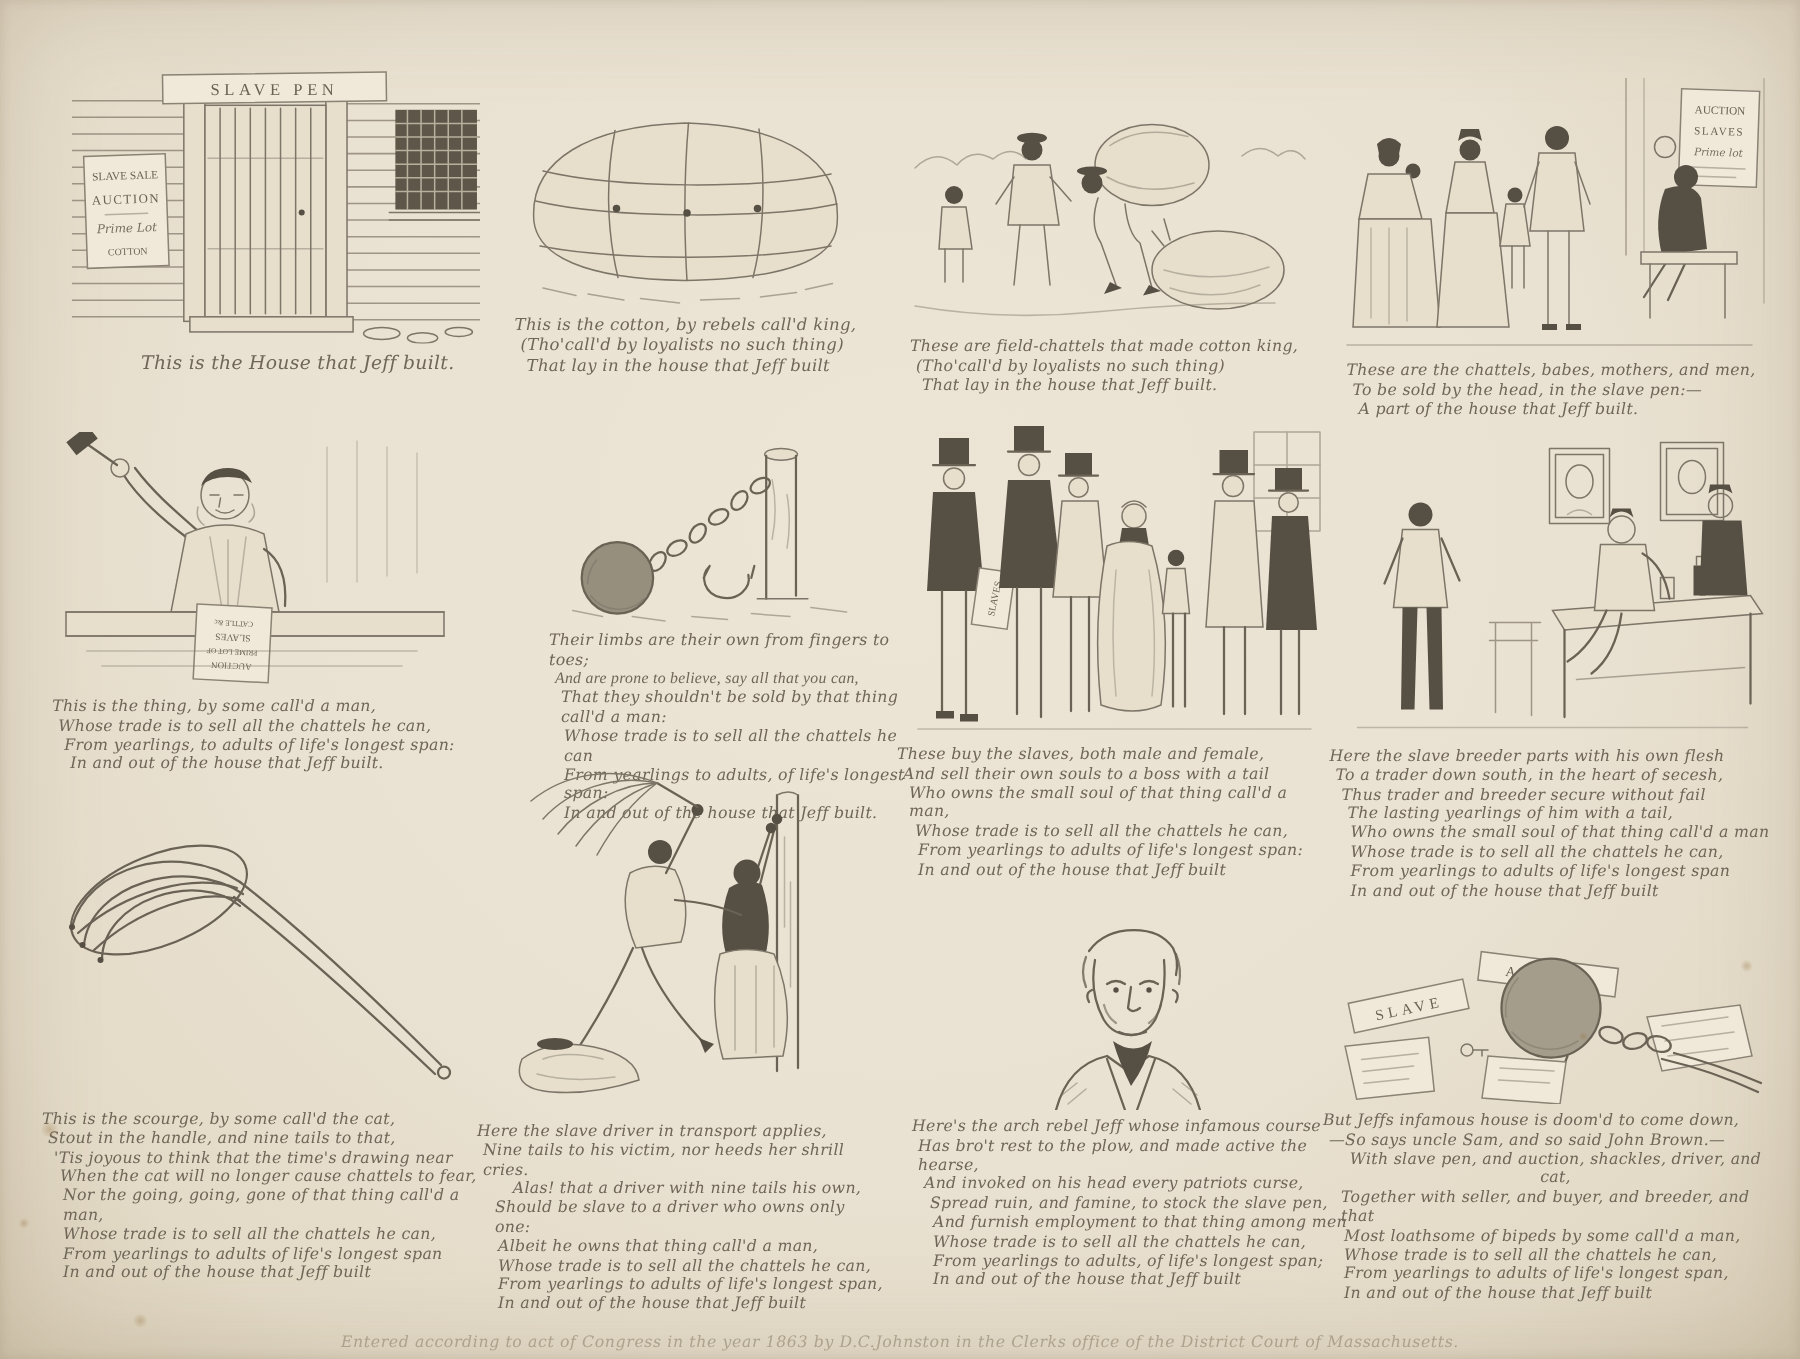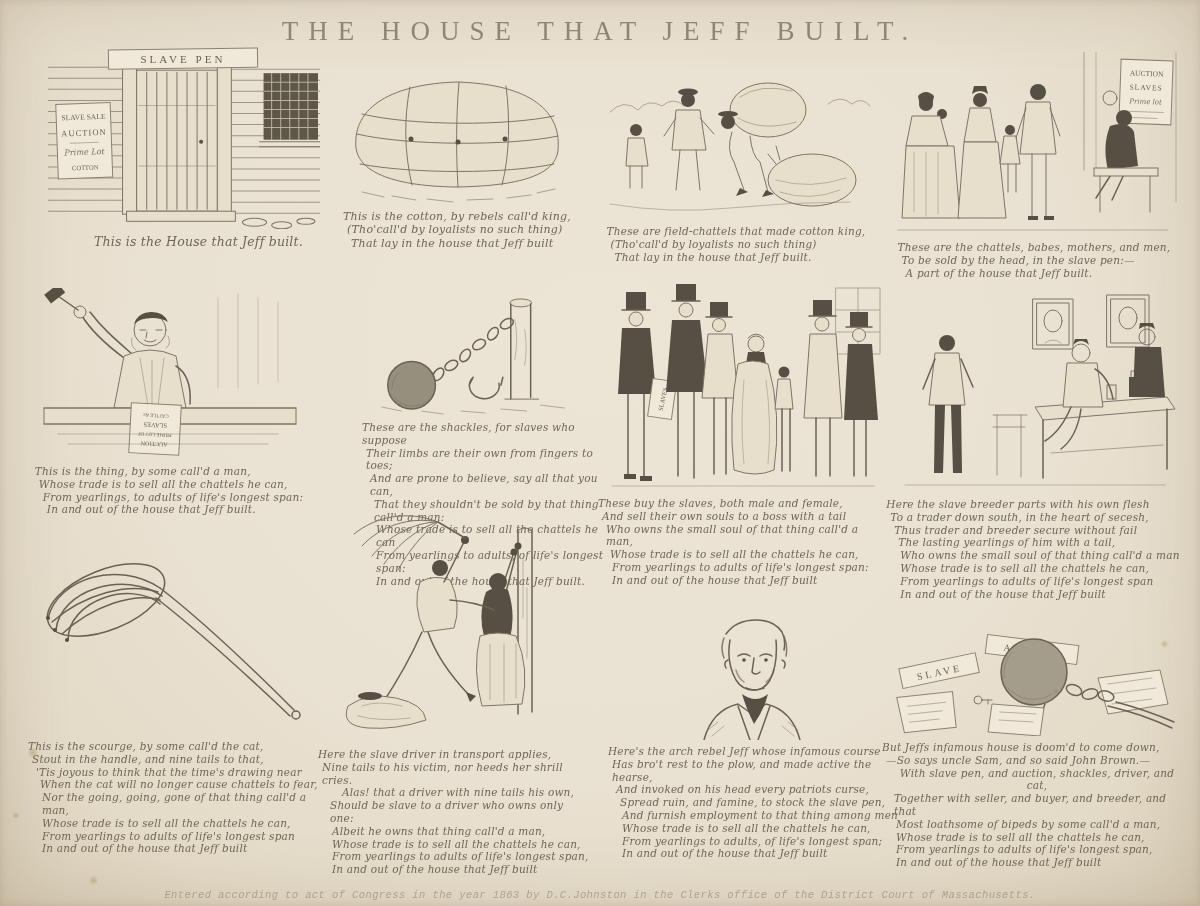--- a/index.html
+++ b/index.html
@@ -18,38 +18,37 @@
   .illo{display:block;width:100%;}
   .caption{
     margin:5px auto 0;width:fit-content;text-align:left;
     font-style:italic;font-size:10.5px;line-height:1.22;color:#6f6658;
     letter-spacing:.2px;
   }
   .caption.big{font-size:12.5px;}
   .caption.mid{font-size:11px;}
   .imprint{
     position:absolute;left:0;right:0;bottom:5px;text-align:center;
-    font-style:italic;font-size:10.5px;color:#a2967f;opacity:.8;letter-spacing:.4px;font-family:Liberation Mono, monospace;
+    font-style:italic;font-size:10.5px;color:#a2967f;opacity:.8;letter-spacing:.4px;
   }
   .stain{position:absolute;background:radial-gradient(circle, rgba(146,106,54,.33), rgba(146,106,54,0) 70%);border-radius:50%;}
   
   svg .s{stroke:#7d7568;fill:none;stroke-width:1;stroke-linecap:round;stroke-linejoin:round;}
   svg .s2{stroke:#6a6255;fill:none;stroke-width:1.5;stroke-linecap:round;stroke-linejoin:round;}
   svg .df{fill:#564f43;stroke:none;}
   svg .lf{fill:#e7dfcc;stroke:#7d7568;stroke-width:1;}
   svg .pf{fill:#f0e9d9;stroke:#8a8274;stroke-width:1;}
   svg .txt{fill:#6a6254;font-family:"Liberation Serif", serif;}
   svg .hand{fill:#77705f;font-family:"DejaVu Serif", serif;font-style:italic;}
 </style>
 </head>
 <body>
 
 <div class="sheet">
 
-  <div class="print-title">THE HOUSE THAT JEFF BUILT.</div>
 
   <figure class="panel" style="left:48px;top:45px;width:272px">
     <svg class="illo" viewBox="0 0 270 183">
       <g class="s" opacity="0.7">
         <path d="M0 22H74M0 33H74M0 44H74M0 55H74M0 66H74M0 77H74M0 88H74M0 99H74M0 110H74M0 121H74M0 132H74M0 143H74M0 154H74M0 165H74"></path>
         <path d="M182 24H270M182 35H270M182 46H270M182 57H270M182 68H270M182 79H270M182 90H270M182 101H270M182 112H270M182 123H270M182 134H270M182 145H270M182 156H270M182 167H270"></path>
       </g>
       <rect class="lf" x="74" y="18" width="14" height="150"></rect>
       <rect class="lf" x="168" y="18" width="14" height="150"></rect>
       <rect class="pf" x="60" y="4" width="148" height="19" transform="rotate(-0.8 134 13)"></rect>
@@ -259,23 +258,22 @@
         <ellipse cx="90" cy="76" rx="7" ry="4.5" transform="rotate(-30 90 76)"></ellipse>
         <ellipse cx="77" cy="85" rx="7" ry="4.5" transform="rotate(-55 77 85)"></ellipse>
       </g>
       <circle fill="#978f7e" cx="50" cy="96" r="24"></circle>
       <circle class="s2" cx="50" cy="96" r="24"></circle>
       <path class="s" d="M32 108a24 24 0 0 0 36 2M30 100a26 26 0 0 1 6-16" opacity=".65"></path>
       <path class="s2" d="M112 88a15 13 0 1 0 26 6M112 88l-4 8M140 96l2-8"></path>
       <path class="s" opacity=".55" d="M20 118l20 4M60 122l22 3M100 122l24 2M140 120l26 2M180 116l24 3"></path>
     </svg>
     <figcaption class="caption">
-        <div style="padding-left: 0px;">These are the shackles, for slaves who suppose</div>
         <div style="padding-left: 4px;">Their limbs are their own from fingers to toes;</div>
-        <div style="padding-left: 8px;">And are prone to believe, say all that you can,</div>
+        <div style="padding-left: 8px; font-family: Liberation Serif, serif;">And are prone to believe, say all that you can,</div>
         <div style="padding-left: 12px;">That they shouldn't be sold by that thing call'd a man:</div>
         <div style="padding-left: 14px;">Whose trade is to sell all the chattels he can</div>
         <div style="padding-left: 14px;">From yearlings to adults, of life's longest span:</div>
         <div style="padding-left: 14px;">In and out of the house that Jeff built.</div>
       </figcaption>
   </figure>
 
   <figure class="panel" style="left:598px;top:280px;width:288px">
     <svg class="illo" viewBox="0 0 288 212">
       <g class="s" opacity=".55">

